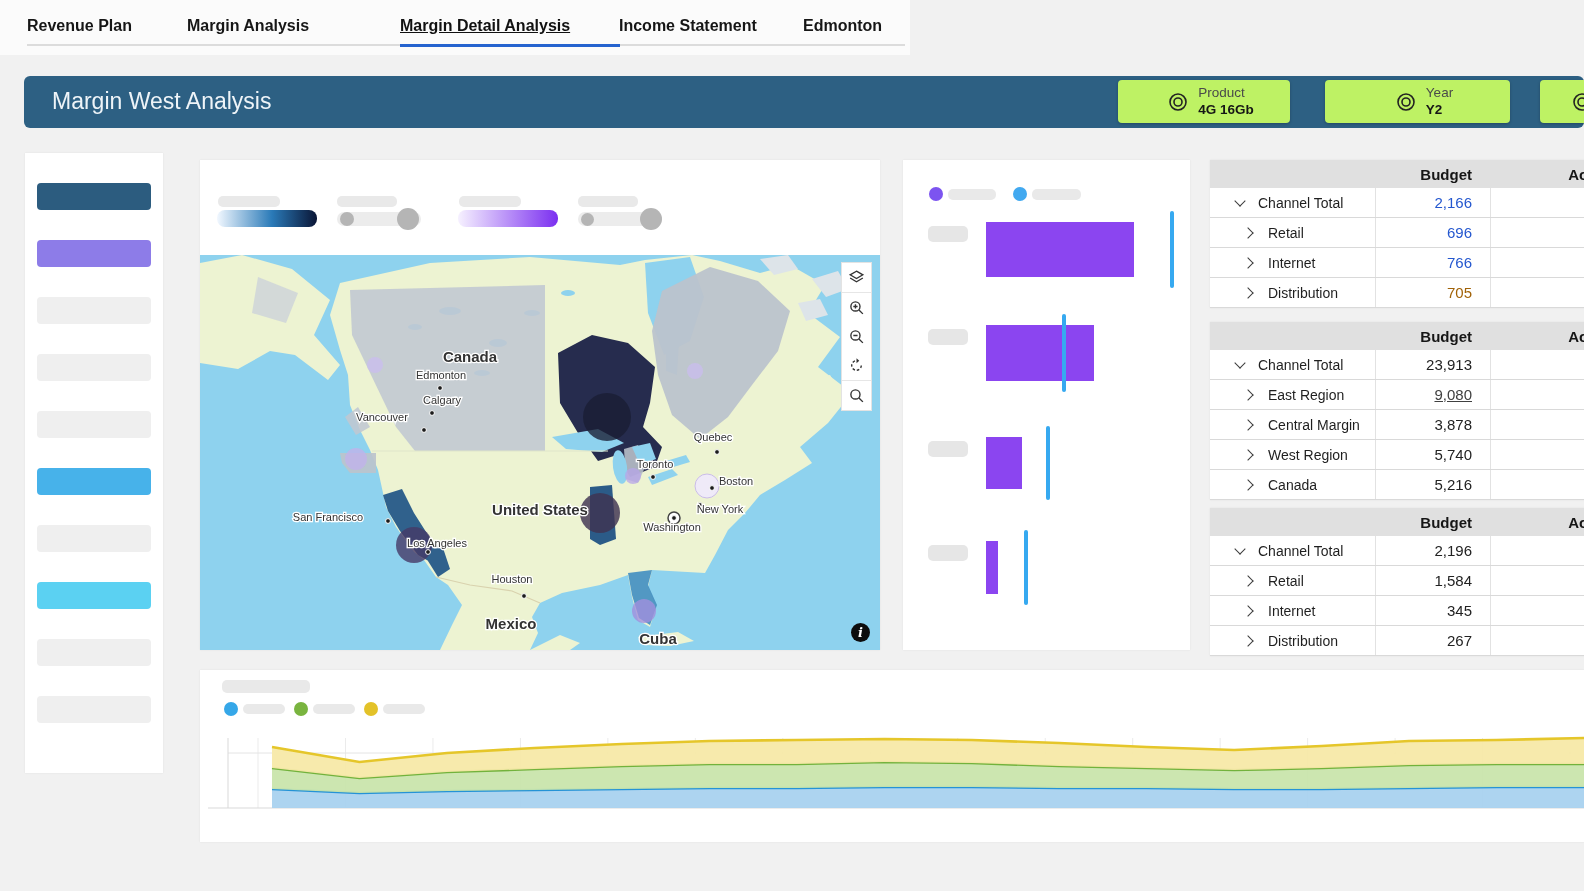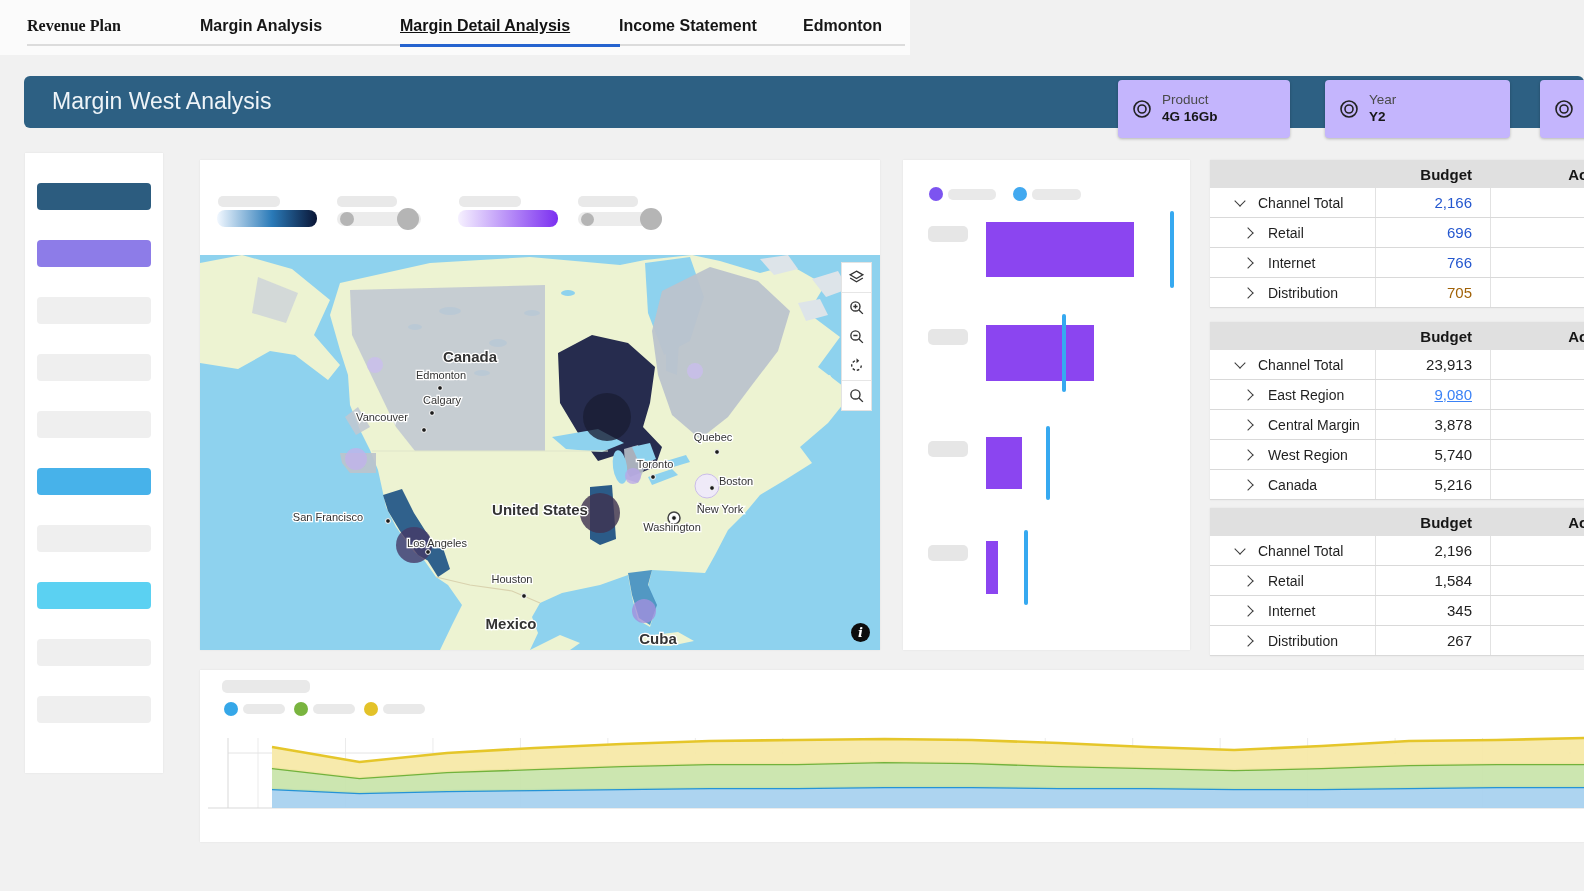--- a/index.html
+++ b/index.html
@@ -10,22 +10,22 @@
 
   
   #tabstrip{left:0;top:0;width:910px;height:55px;background:#fbfbfb;}
   .tab{position:absolute;top:17px;font-size:16px;font-weight:700;color:#161616;cursor:pointer;white-space:nowrap;}
   #tab-underline{left:27px;top:44px;width:878px;height:2px;background:#dcdcdc;}
   #tab-active-line{top:44px;height:3px;background:#2563cf;}
 
   
   #header{left:24px;top:76px;width:1560px;height:52px;background:#2d6083;border-radius:6px;}
   #page-title{position:absolute;left:28px;top:12px;font-size:23px;color:#eef4f8;font-weight:400;}
-  .filter{position:absolute;top:80px;height:58px;background:#c4b5fd;border-radius:4px;
-          box-shadow:0 1px 3px rgba(0,0,0,.25);display:flex;align-items:center;cursor:pointer;}
+  .filter{position:absolute;top:80px;height:43px;background:#bef264;border-radius:4px;
+          box-shadow:0 1px 3px rgba(0,0,0,.25);display:flex;align-items:center;cursor:pointer;justify-content:center;}
   .ficon{margin:0 8px 0 12px;display:flex;}
   .ftext{display:flex;flex-direction:column;line-height:1.25;}
   .flabel{font-size:13.5px;color:#4a4a4a;}
   .fvalue{font-size:13.5px;color:#161616;font-weight:700;}
 
   
   #sidebar{left:25px;top:153px;width:138px;height:620px;}
   .sbar{position:absolute;left:12px;width:114px;height:27px;border-radius:4px;cursor:pointer;}
 
   
@@ -66,22 +66,22 @@
 
   
   #trend-panel{left:200px;top:670px;width:1384px;height:172px;}
   .tl-dot{position:absolute;width:14px;height:14px;border-radius:50%;}
 </style>
 </head>
 <body>
 
 <div class="abs" id="tabstrip"></div>
 <div class="abs" id="tab-bar" style="left:0;top:0;width:910px;height:55px;">
-    <span class="tab" style="left: 27px; font-family: Liberation Serif, serif;">Revenue Plan</span>
-    <span class="tab" style="left: 200px;">Margin Analysis</span>
+    <span class="tab" style="left: 27px;">Revenue Plan</span>
+    <span class="tab" style="left: 187px;">Margin Analysis</span>
     <span class="tab" style="left: 400px; color: rgb(17, 17, 17); text-decoration: underline;">Margin Detail Analysis</span>
     <span class="tab" style="left: 619px;">Income Statement</span>
     <span class="tab" style="left: 803px;">Edmonton</span>
   </div>
 <div class="abs" id="tab-underline"></div>
 <div class="abs" id="tab-active-line" style="left:400px;width:220px;"></div>
 
 <div class="abs" id="header">
   <div id="page-title">Margin West Analysis</div>
 </div>
@@ -342,21 +342,21 @@
           <span class="nm">Channel Total</span>
         </div>
         <div class="c-num v" style="color: rgb(34, 34, 34);">23,913</div>
         <div class="c-num actual v" style="color: rgb(34, 34, 34);">16,5</div>
       </div>
       <div class="trow">
         <div class="c-name child">
           <span class="chev right"></span>
           <span class="nm">East Region</span>
         </div>
-        <div class="c-num v" style="color: #3b82f6; text-decoration: underline;">9,080</div>
+        <div class="c-num v" style="color: #404040; text-decoration: underline;">9,080</div>
         <div class="c-num actual v" style="color: rgb(34, 34, 34);">4,5</div>
       </div>
       <div class="trow">
         <div class="c-name child">
           <span class="chev right"></span>
           <span class="nm">Central Margin</span>
         </div>
         <div class="c-num v" style="color: rgb(34, 34, 34);">3,878</div>
         <div class="c-num actual v" style="color: rgb(34, 34, 34);">3,3</div>
       </div>

